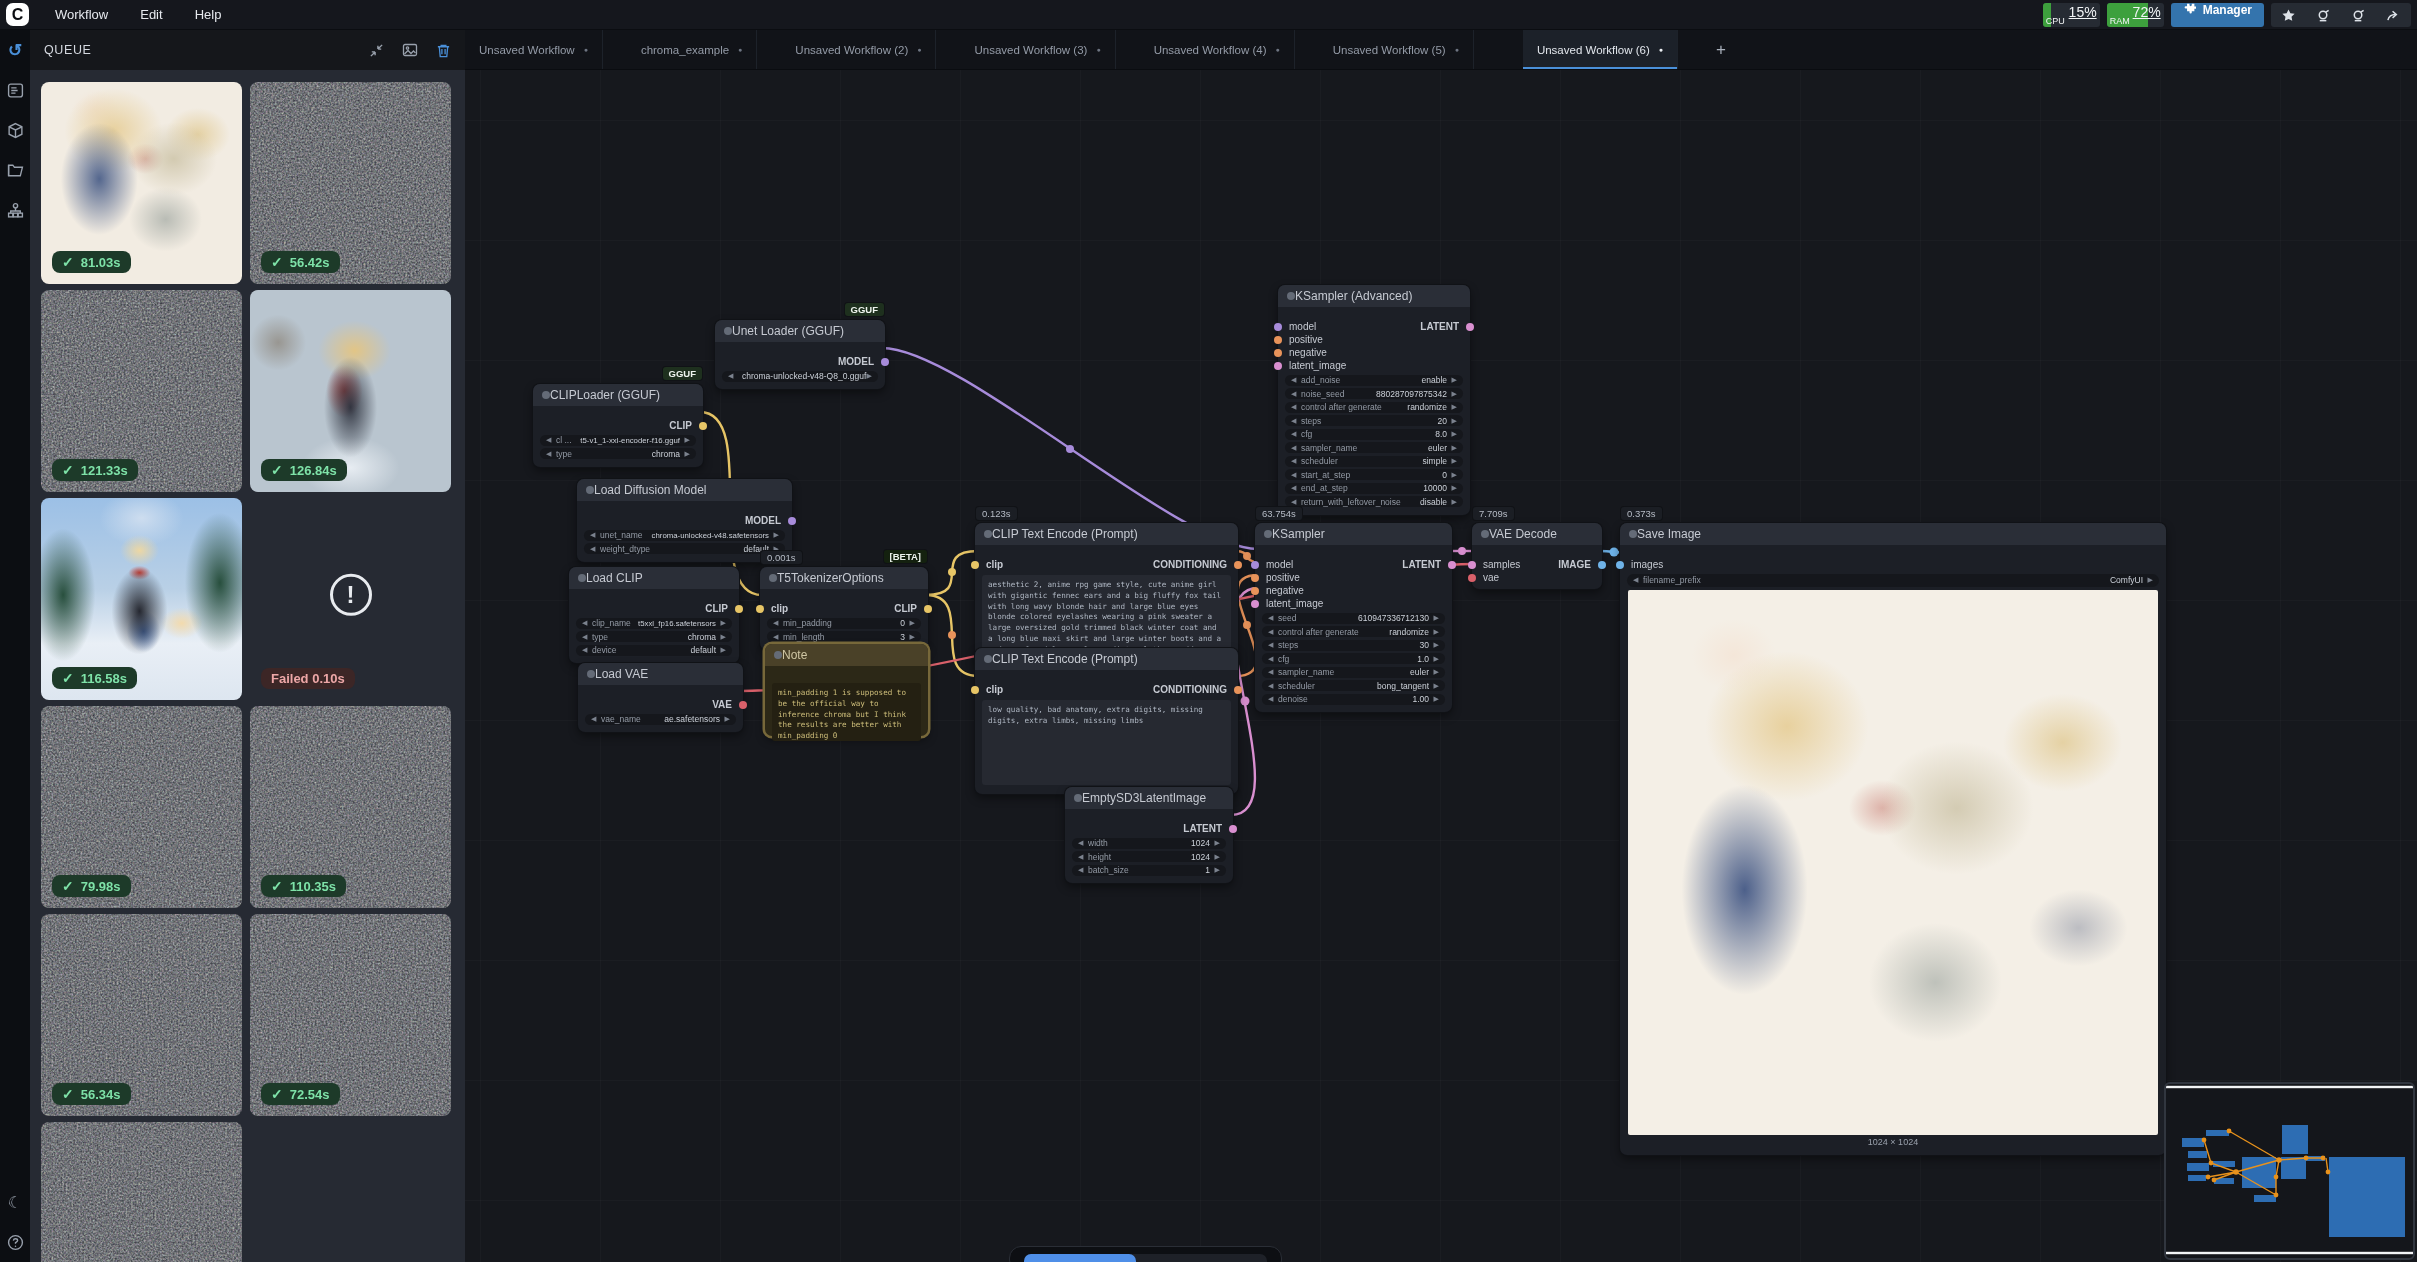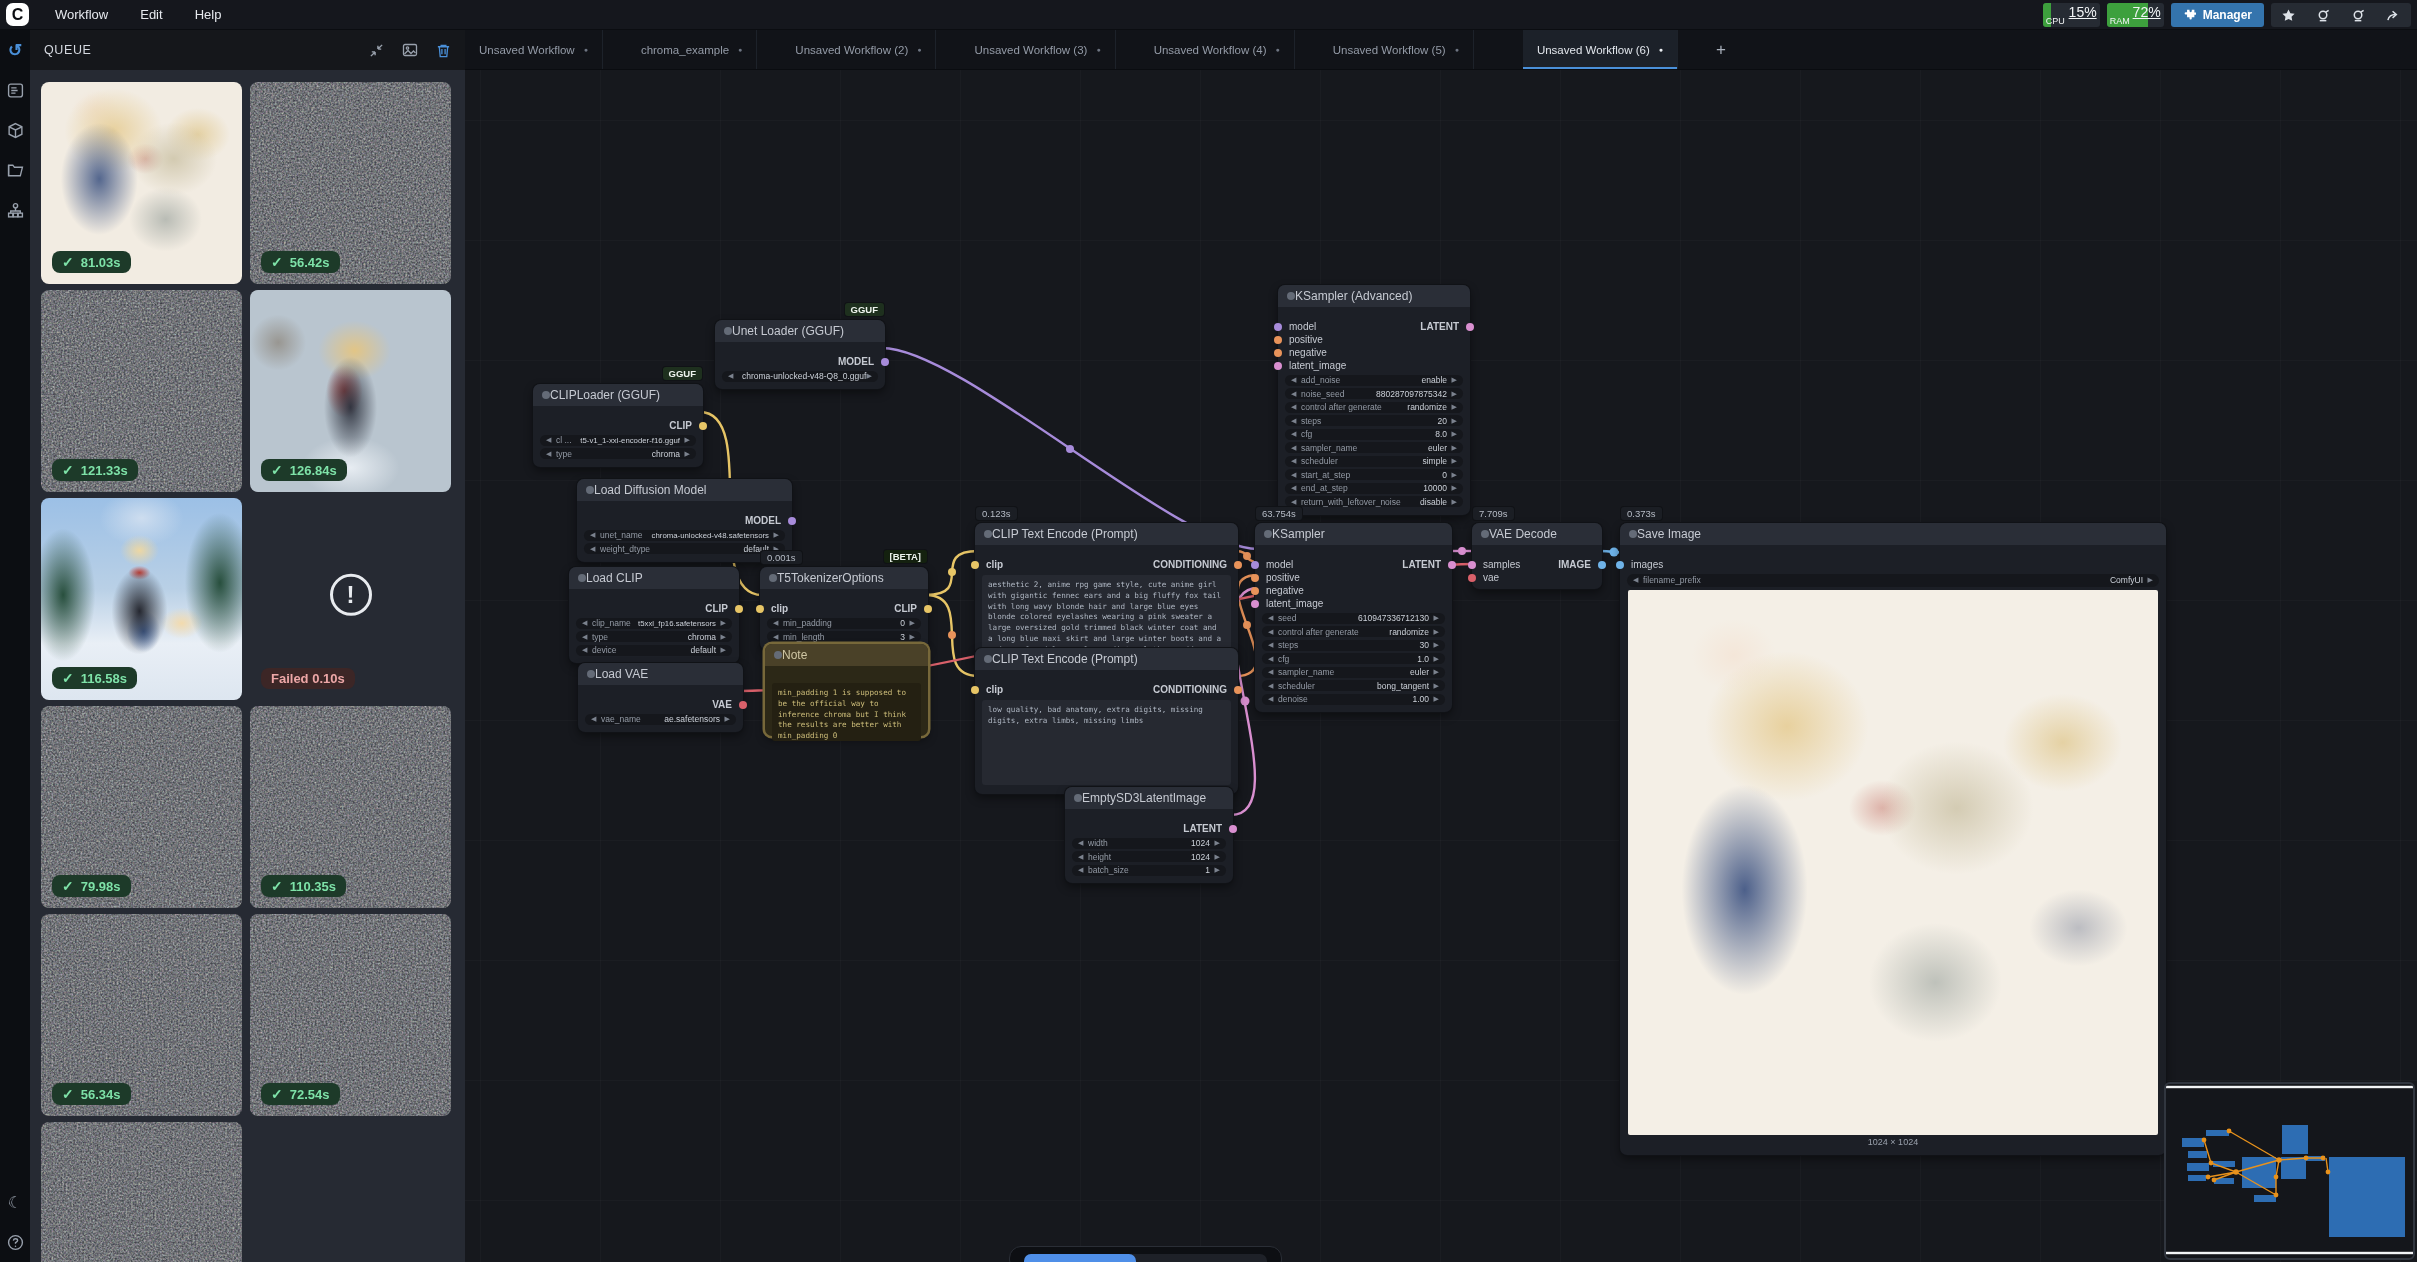--- a/index.html
+++ b/index.html
@@ -20,21 +20,21 @@
     border-bottom:1px solid #0b0d11; z-index:30; display:flex; align-items:center; }
   .logo { width:23px; height:23px; margin:0 10px 0 6px; background:#fff; border-radius:7px;
     color:#0b0d11; font-weight:bold; font-size:16px; display:flex; align-items:center; justify-content:center; }
   .menu-item { color:#e6e9ee; font-size:13px; padding:12px 16px; height:30px; display:flex; align-items:center; cursor:default; }
   .mb-right { position:absolute; right:6px; top:3px; display:flex; gap:7px; align-items:center; height:24px; }
   .meter { position:relative; width:57px; height:24px; background:#262b33; border-radius:3px; overflow:hidden; }
   .meter .fill { position:absolute; left:0; top:0; bottom:0; background:#3da03d; }
   .meter .m-label { position:absolute; left:3px; bottom:1px; font-size:9px; color:#f2f4f6; z-index:2; }
   .meter .m-pct { position:absolute; right:3px; top:1px; font-size:14px; color:#f2f4f6; z-index:2;text-decoration:underline; }
   .manager-btn { height:24px; background:#3474ad; border-radius:3px; color:#fff; font-size:12px; font-weight:bold;
-    display:flex; align-items:center; gap:7px; padding:0 12px; }
+    display:flex; gap:7px; padding:0 12px; }
   .icon-group { height:24px; background:#262b33; border-radius:3px; display:flex; align-items:center; }
   .ig-btn { width:35px; height:24px; display:flex; align-items:center; justify-content:center; color:#dde2e8; }
 
   
   .tabbar { position:absolute; left:465px; top:30px; right:0; height:40px; background:#111318;
     border-bottom:1px solid #0a0c10; display:flex; z-index:25;gap:24px; }
   .tab { display:flex; align-items:center; gap:9px; padding:0 14px; font-size:11.5px; color:#949ba7;
     border-right:1px solid #1d222a; white-space:nowrap; }
   .tab .tdot { font-size:7px; color:#6e7582; }
   .tab.active { background:#1c2129; color:#e2e6ec; box-shadow:inset 0 -2px 0 #4a90d9; margin-left:25px; }

